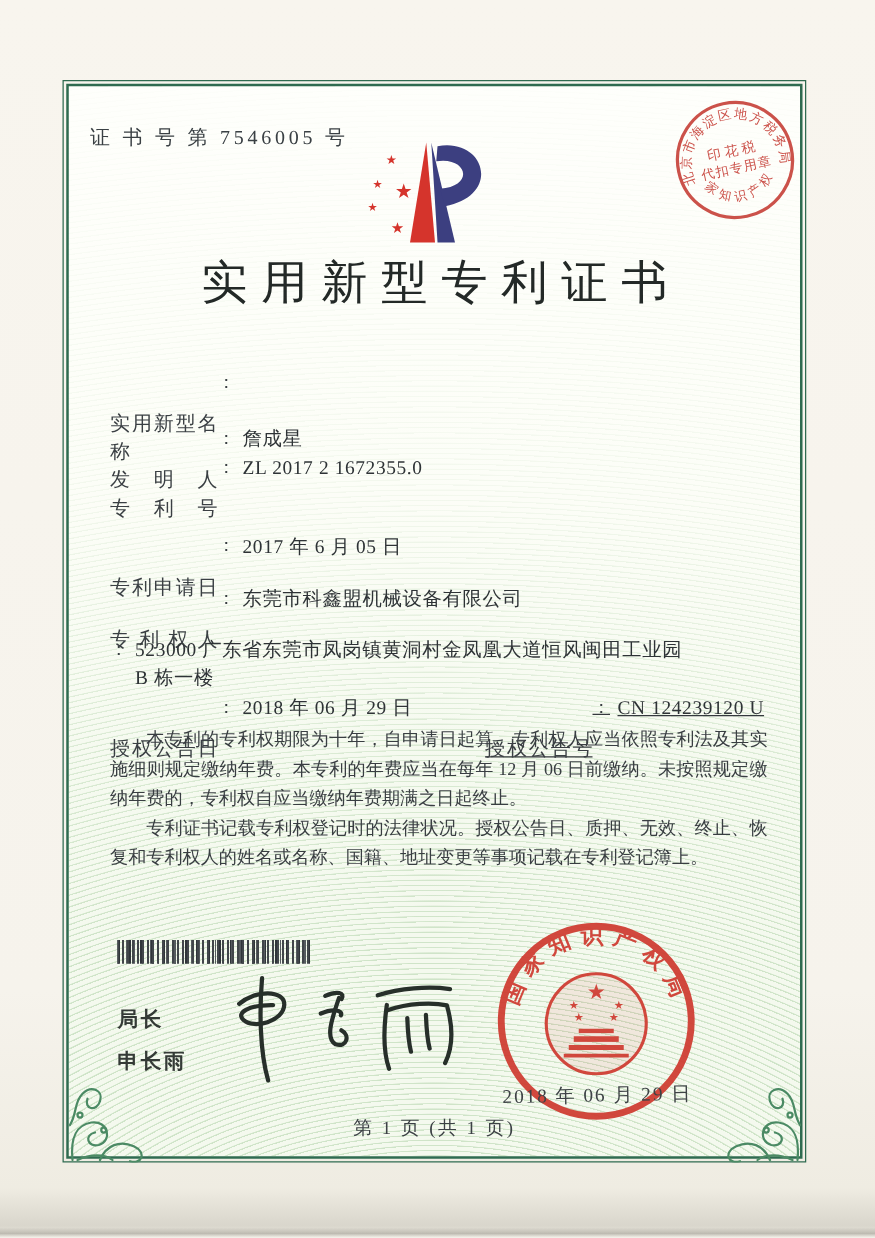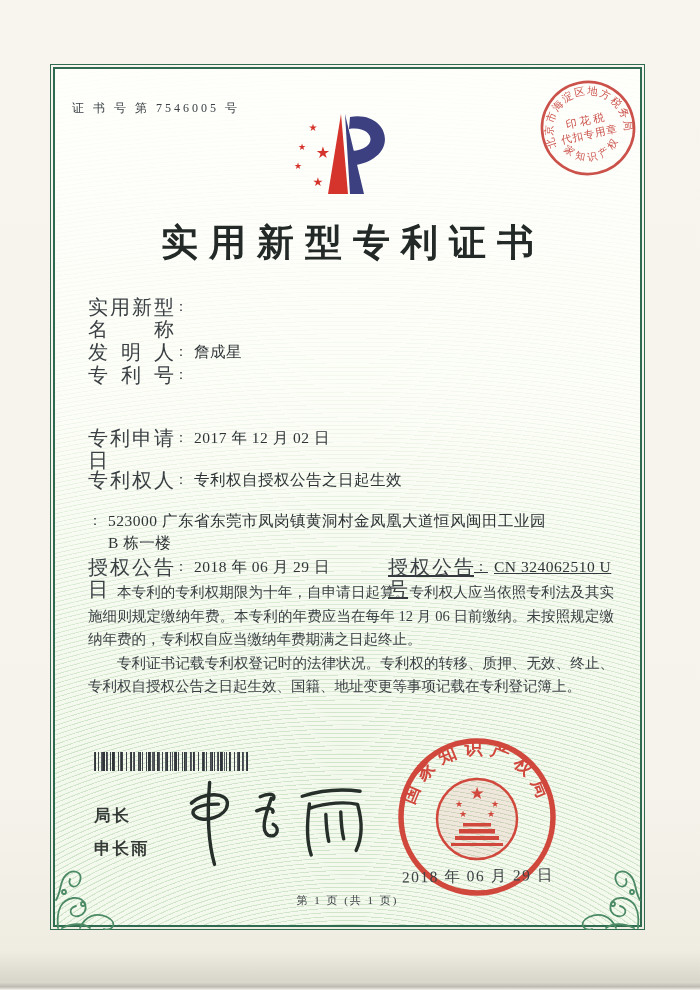--- a/index.html
+++ b/index.html
@@ -20,32 +20,32 @@
   .frame-inner{
     width:100%;height:100%;box-sizing:border-box;
     border:2px solid #2f6b50;
     background:
       linear-gradient(180deg,rgba(255,255,252,.95) 0%,rgba(255,255,250,.75) 38%,rgba(250,253,245,.25) 62%,rgba(246,251,240,0) 80%),
       repeating-radial-gradient(ellipse 160% 70% at 50% 118%, #cfe4c8 0 1px, rgba(255,255,255,0) 1.8px 6.5px),
       #f4f9ee;
   }
   .abs{position:absolute;}
   .cert-no{
-    left:72px;top:100px;font-size:12px;letter-spacing:3px;color:#3a4044;font-weight:500;
+    left:72px;top:100px;font-size:16px;letter-spacing:3px;color:#3a4044;font-weight:500;
   }
   .doc-title{
-    left:50px;top:218px;width:595px;text-align:center;
-    font-size:37px;font-weight:700;letter-spacing:11px;color:#232927;text-indent:11px;
+    left:50px;top:201px;width:595px;text-align:center;
+    font-size:37px;font-weight:400;letter-spacing:11px;color:#232927;text-indent:11px;
   }
   .frow{
     left:88px;width:530px;font-size:15px;line-height:22px;color:#34393d;display:flex;
   }
   .flabel{
     display:inline-block;width:86px;text-align:justify;text-align-last:justify;
-    color:#3a3f43;font-size:20px;flex:none;
+    color:#3a3f43;font-size:16px;flex:none;margin-top:33px;
   }
   .fcolon{flex:none;font-size:14px;color:#3a3f43;margin-right:6px;}
   .fvalue{font-size:15.5px;color:#2e3336;letter-spacing:.5px;}
   .addr .fvalue{width:438px;}
   .grant-group{position:absolute;left:300px;top:0;display:flex;text-decoration:underline;}
   .paras{
     left:88px;top:581px;width:526px;font-size:14.5px;line-height:23.5px;
     color:#393e42;text-align:justify;
   }
   .paras p{margin:0;text-indent:2em;}
@@ -59,21 +59,21 @@
   .signer{left:94px;top:799px;font-size:16.5px;line-height:33px;color:#343a36;letter-spacing:2px;font-weight:bold;}
   .sig-svg{left:175px;top:770px;transform:rotate(-2deg);}
   .seal-svg{left:393px;top:733px;opacity:.92;}
   .seal-date{
     left:402px;top:866px;width:170px;font-size:15.5px;letter-spacing:1.5px;
     color:#3e4346;transform:rotate(-1deg);z-index:5;
   }
   .tax-stamp{left:537px;top:77px;transform:rotate(-12deg);opacity:.93;}
   .footer{
     left:50px;top:893px;width:595px;text-align:center;
-    font-size:11px;letter-spacing:2px;color:#3c4145;
+    font-size:15px;letter-spacing:2px;color:#3c4145;
   }
   .orn{stroke:#4b8a64;fill:none;stroke-width:1.8;stroke-linecap:round;}
   .page-edge-b{position:absolute;left:0;bottom:0;width:100%;height:8px;
     background:linear-gradient(180deg,rgba(120,118,108,0) 0%,rgba(120,118,108,.35) 60%,rgba(245,243,236,.9) 100%);}
 </style>
 </head>
 <body>
 
 <div class="page">
 
@@ -101,49 +101,50 @@
       <span class="fcolon">：</span>
   </div>
   <div class="abs frow" style="top:341px">
     <span class="flabel">发明人</span>
       <span class="fcolon">：</span>
     <span class="fvalue">詹成星</span>
   </div>
   <div class="abs frow" style="top:364px">
     <span class="flabel">专利号</span>
       <span class="fcolon">：</span>
+    <span class="fvalue">ZL 2017 2 1672355.0</span>
   </div>
   <div class="abs frow" style="top:427px">
     <span class="flabel">专利申请日</span>
       <span class="fcolon">：</span>
-    <span class="fvalue">2017 年 12 月 02 日</span>
+    <span class="fvalue">2017 年 6 月 05 日</span>
   </div>
   <div class="abs frow" style="top:469px">
     <span class="flabel">专利权人</span>
       <span class="fcolon">：</span>
-    <span class="fvalue">专利权自授权公告之日起生效</span>
+    <span class="fvalue">东莞市科鑫盟机械设备有限公司</span>
   </div>
   <div class="abs frow addr" style="top:510px">
       <span class="fcolon">：</span>
     <span class="fvalue">523000 广东省东莞市凤岗镇黄洞村金凤凰大道恒风闽田工业园 B 栋一楼</span>
   </div>
   <div class="abs frow" style="top:556px">
     <span class="flabel">授权公告日</span>
       <span class="fcolon">：</span>
     <span class="fvalue">2018 年 06 月 29 日</span>
     <span class="grant-group">
       <span class="flabel">授权公告号</span>
         <span class="fcolon">：</span>
-      <span class="fvalue">CN 324062510 U</span>
+      <span class="fvalue">CN 124239120 U</span>
     </span>
   </div>
 
   <div class="abs paras">
     <p>本专利的专利权期限为十年，自申请日起算。专利权人应当依照专利法及其实施细则规定缴纳年费。本专利的年费应当在每年 12 月 06 日前缴纳。未按照规定缴纳年费的，专利权自应当缴纳年费期满之日起终止。</p>
-    <p>专利证书记载专利权登记时的法律状况。专利权的转移、质押、无效、终止、专利权自授权公告之日起生效、国籍、地址变更等事项记载在专利登记簿上。</p>
+    <p>专利证书记载专利权登记时的法律状况。授权公告日、质押、无效、终止、恢复和专利权人的姓名或名称、国籍、地址变更等事项记载在专利登记簿上。</p>
   </div>
 
   <div class="abs barcode"></div>
 
   <div class="abs signer">
     <div>局长</div>
     <div>申长雨</div>
   </div>
 
   <svg class="abs sig-svg" width="212" height="100" viewBox="0 0 212 100">

